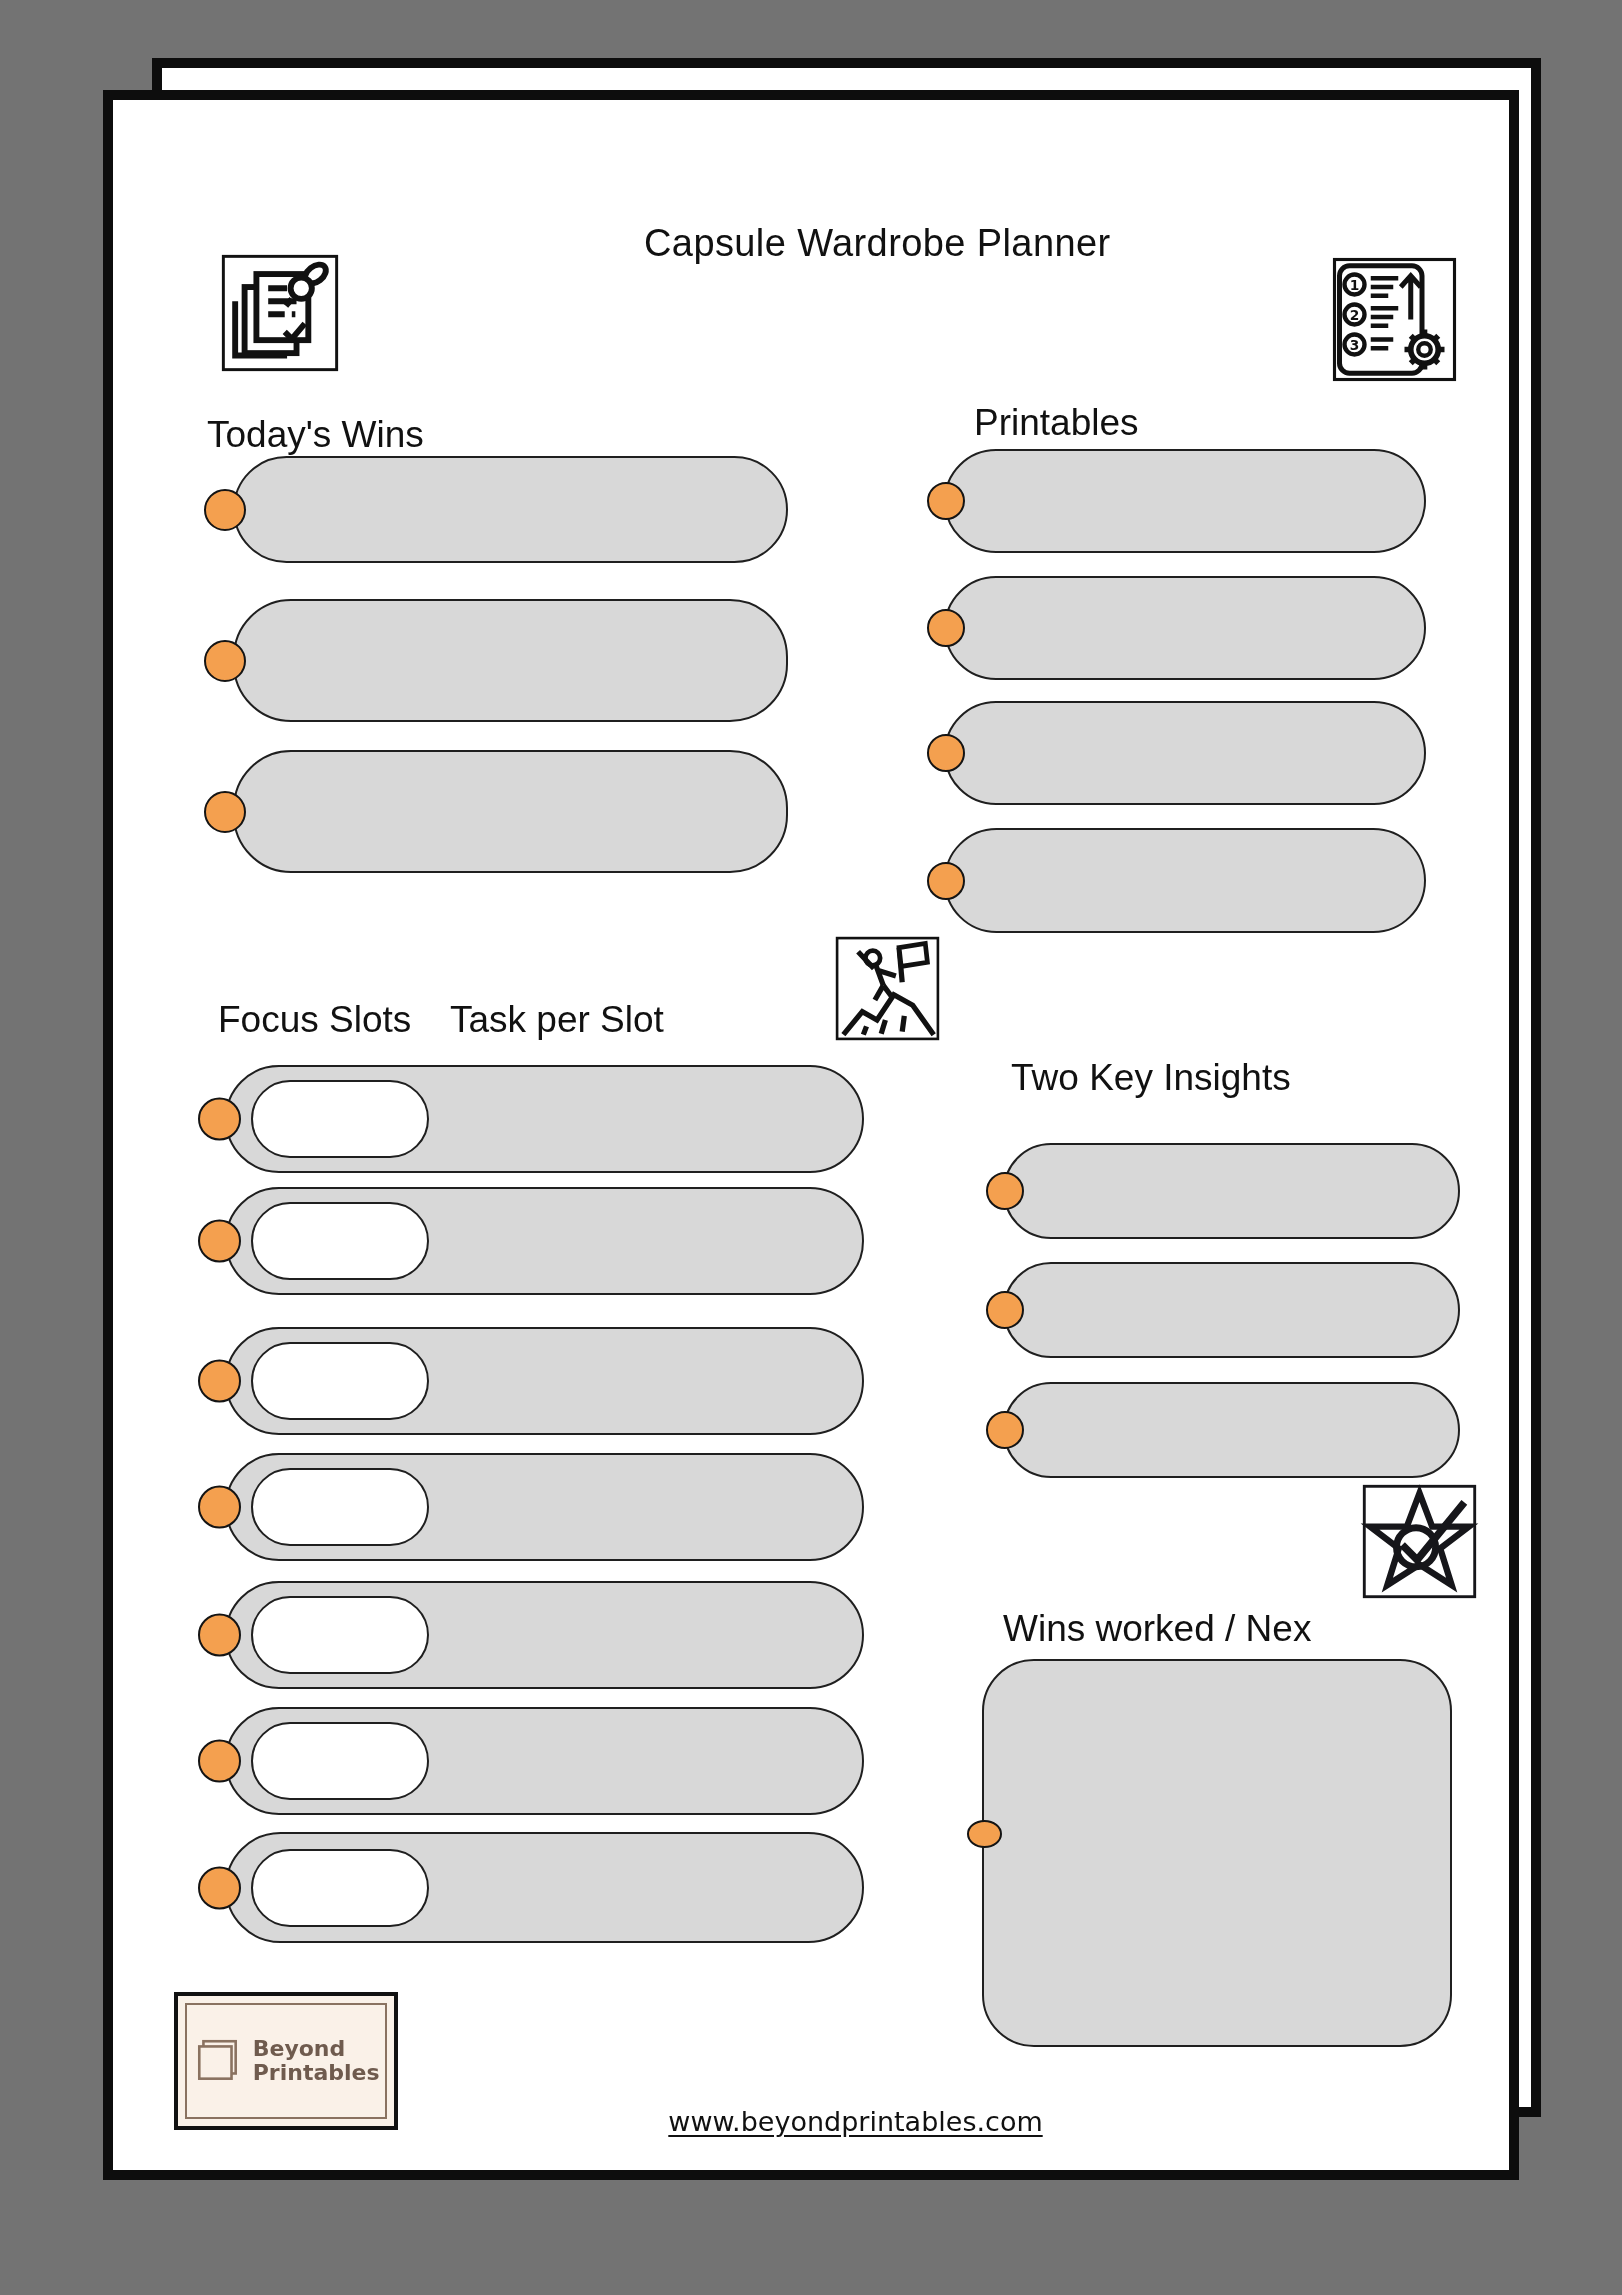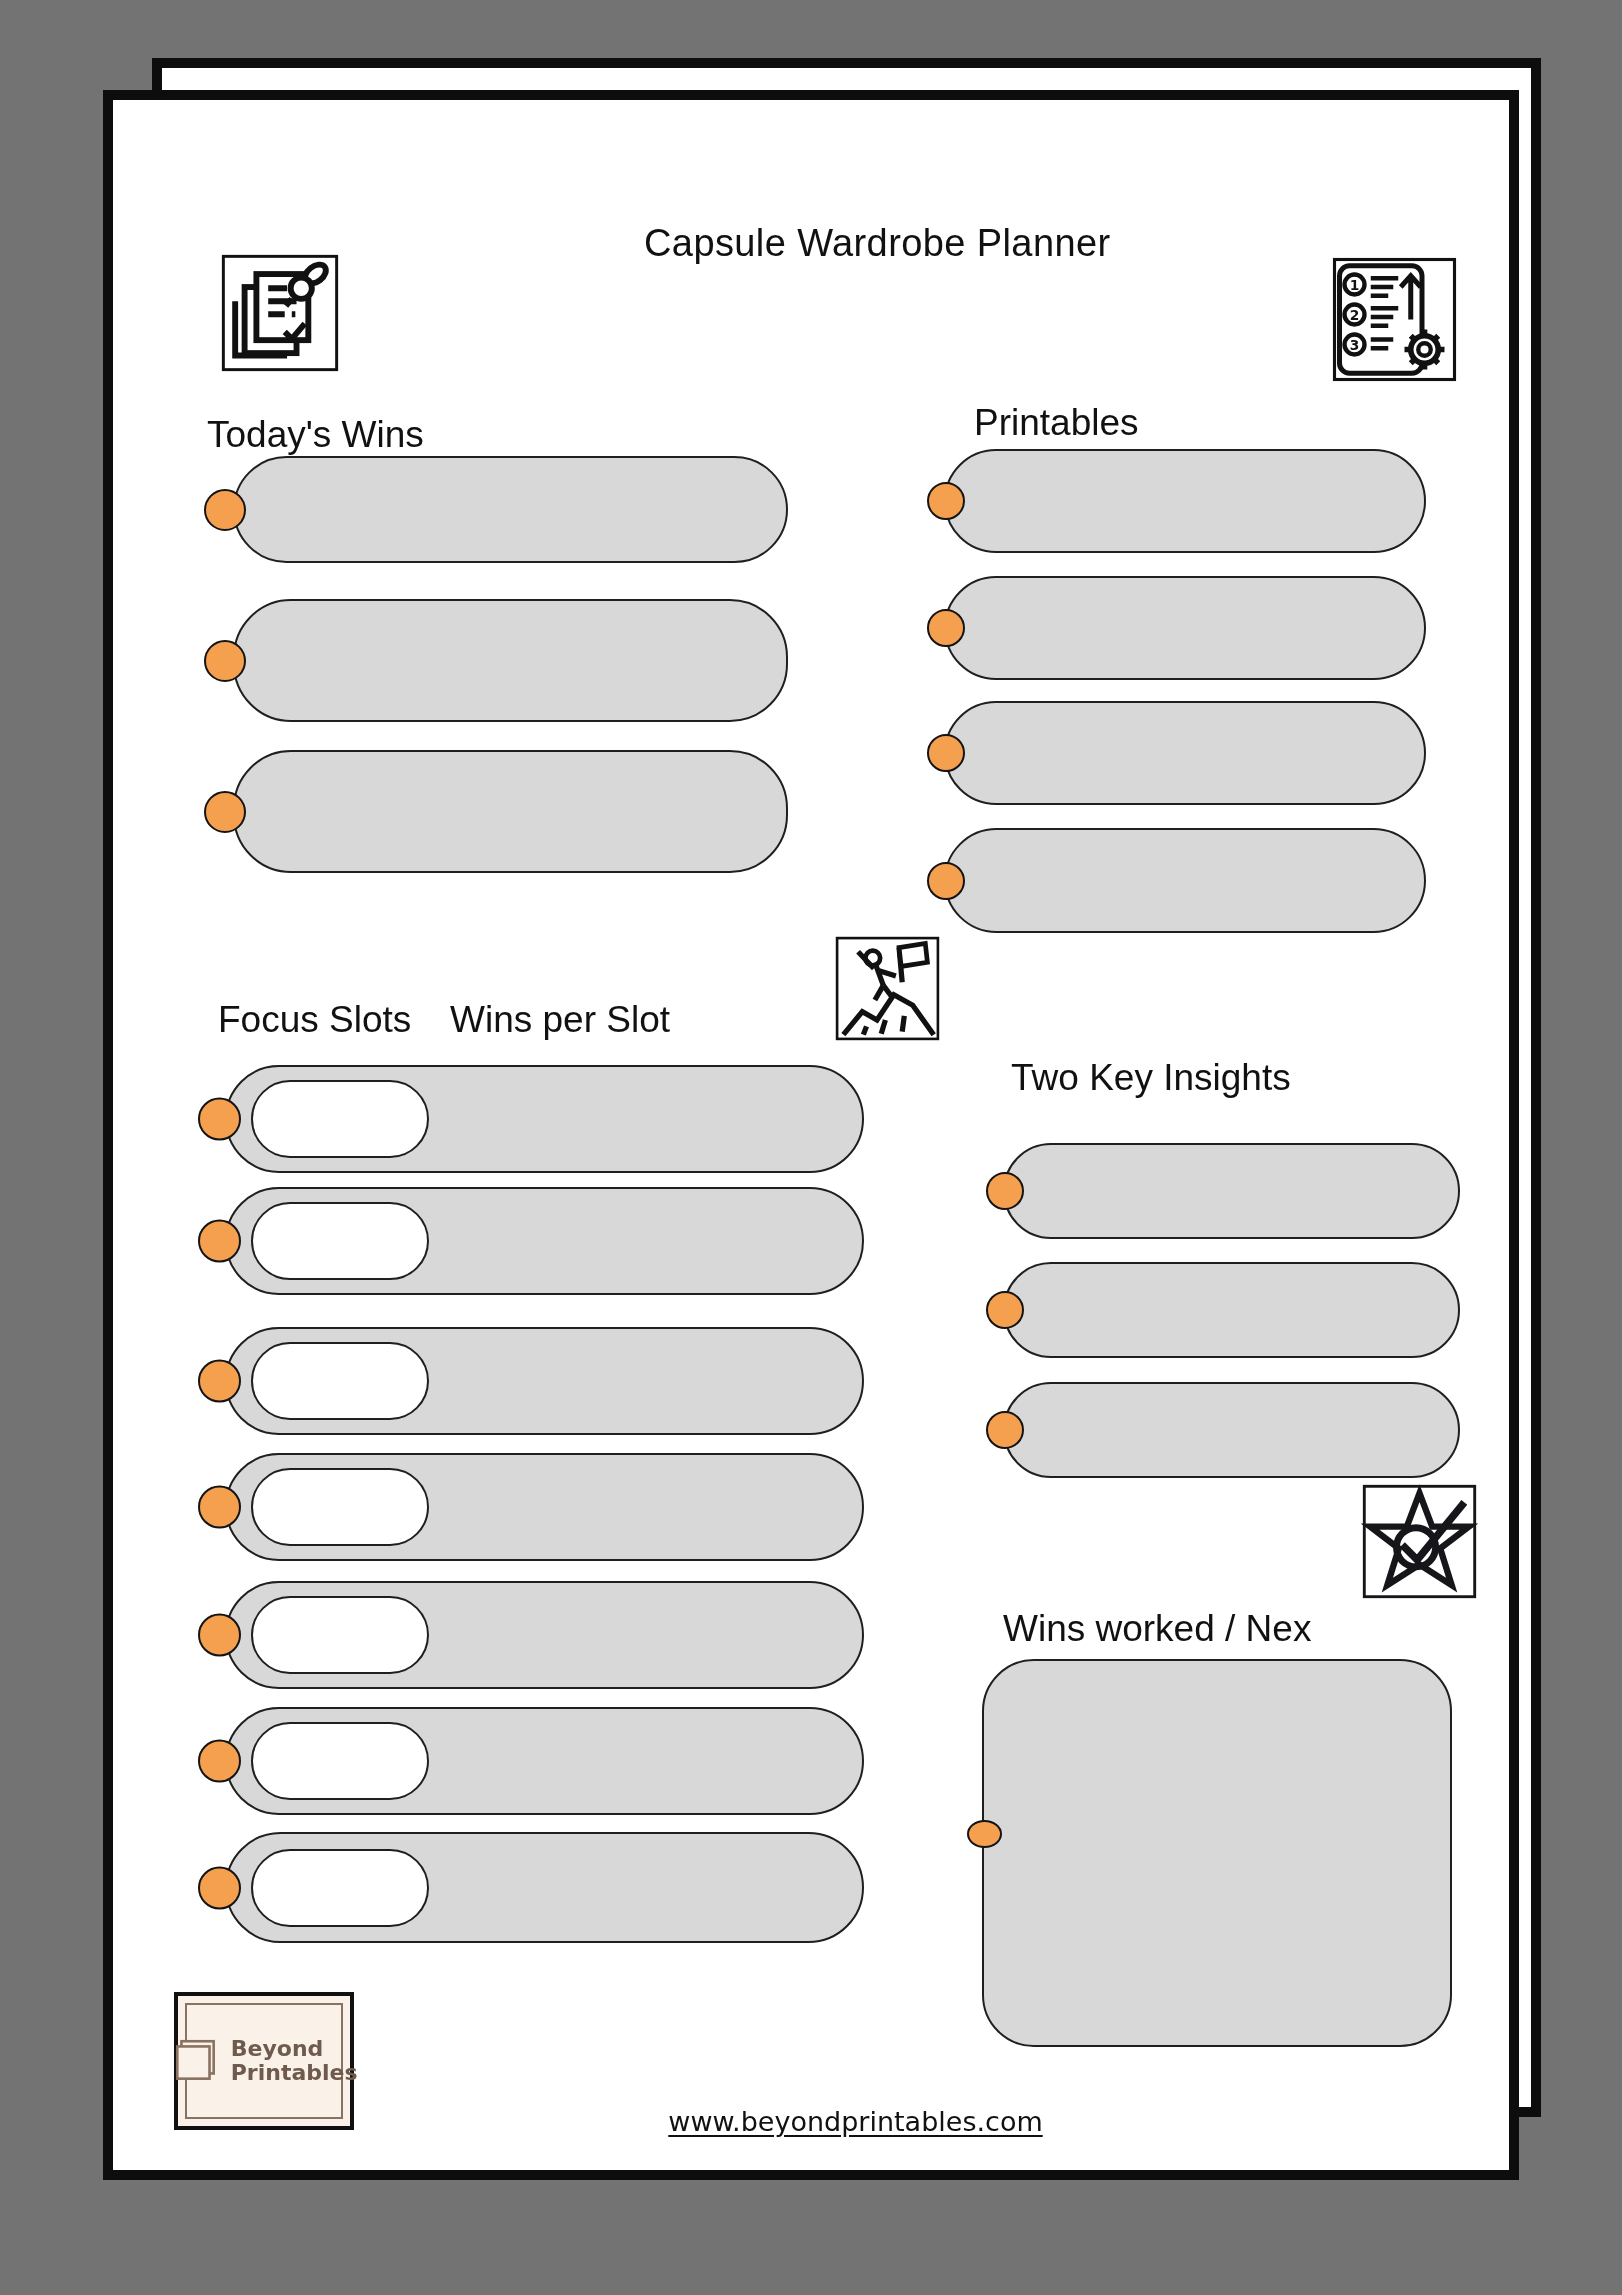--- a/index.html
+++ b/index.html
@@ -57,21 +57,21 @@
   #review-dot{
     position:absolute;left:-17.5px;top:159px;width:35px;height:28px;
     background:#f4a04f;border:2.9px solid #141414;border-radius:50%;
     box-sizing:border-box;
   }
   
   .icon-box{position:absolute;z-index:3;}
   .icon-box svg{display:block;width:100%;height:100%;}
   
   #logo-box{
-    position:absolute;left:174px;top:1992px;width:180px;height:138px;
+    position:absolute;left:174px;top:1992px;width:224px;height:138px;
     background:#faf1e8;border:4.2px solid #111;box-sizing:border-box;
     z-index:3;
   }
   #logo-inner{
     position:absolute;left:6.7px;top:6.7px;right:6.7px;bottom:6.7px;
     border:2.1px solid #8a7260;box-sizing:border-box;
     display:flex;align-items:center;justify-content:center;gap:8.3px;
   }
   #logo-squares{width:52px;height:52px;flex:0 0 auto;}
   .logo-text{
@@ -173,21 +173,21 @@
       <path d="M48 80 l-4 13 M66 76 l-2 15 M30 86 l-3 8"></path>
       <circle cx="36" cy="21" r="7" stroke-width="4.5"></circle>
       <path d="M39 28 L46 47 M37 31 L22 15 M42 33 L58 38"></path>
       <path d="M46 47 L38 61 M46 47 L55 59"></path>
       <path d="M64 44 L61 11"></path>
       <path d="M61 11 L86 7 L88 25 L63 29 Z" fill="#fff" stroke-width="4.5"></path>
     </svg>
   </div>
 
   <div class="h-label" style="left:218px;top:999px;">Focus Slots</div>
-  <div class="h-label" style="left:450px;top:999px;">Wins per Slot</div>
+  <div class="h-label" style="left:450px;top:999px;">Task per Slot</div>
 
   <div class="pill focus" style="left:225px;top:1065px;width:639px;height:108px;">
       <span class="dot"></span>
       <span class="inner-slot"></span>
     </div>
   <div class="pill focus" style="left:225px;top:1187px;width:639px;height:108px;">
       <span class="dot"></span>
       <span class="inner-slot"></span>
     </div>
   <div class="pill focus" style="left:225px;top:1327px;width:639px;height:108px;">

